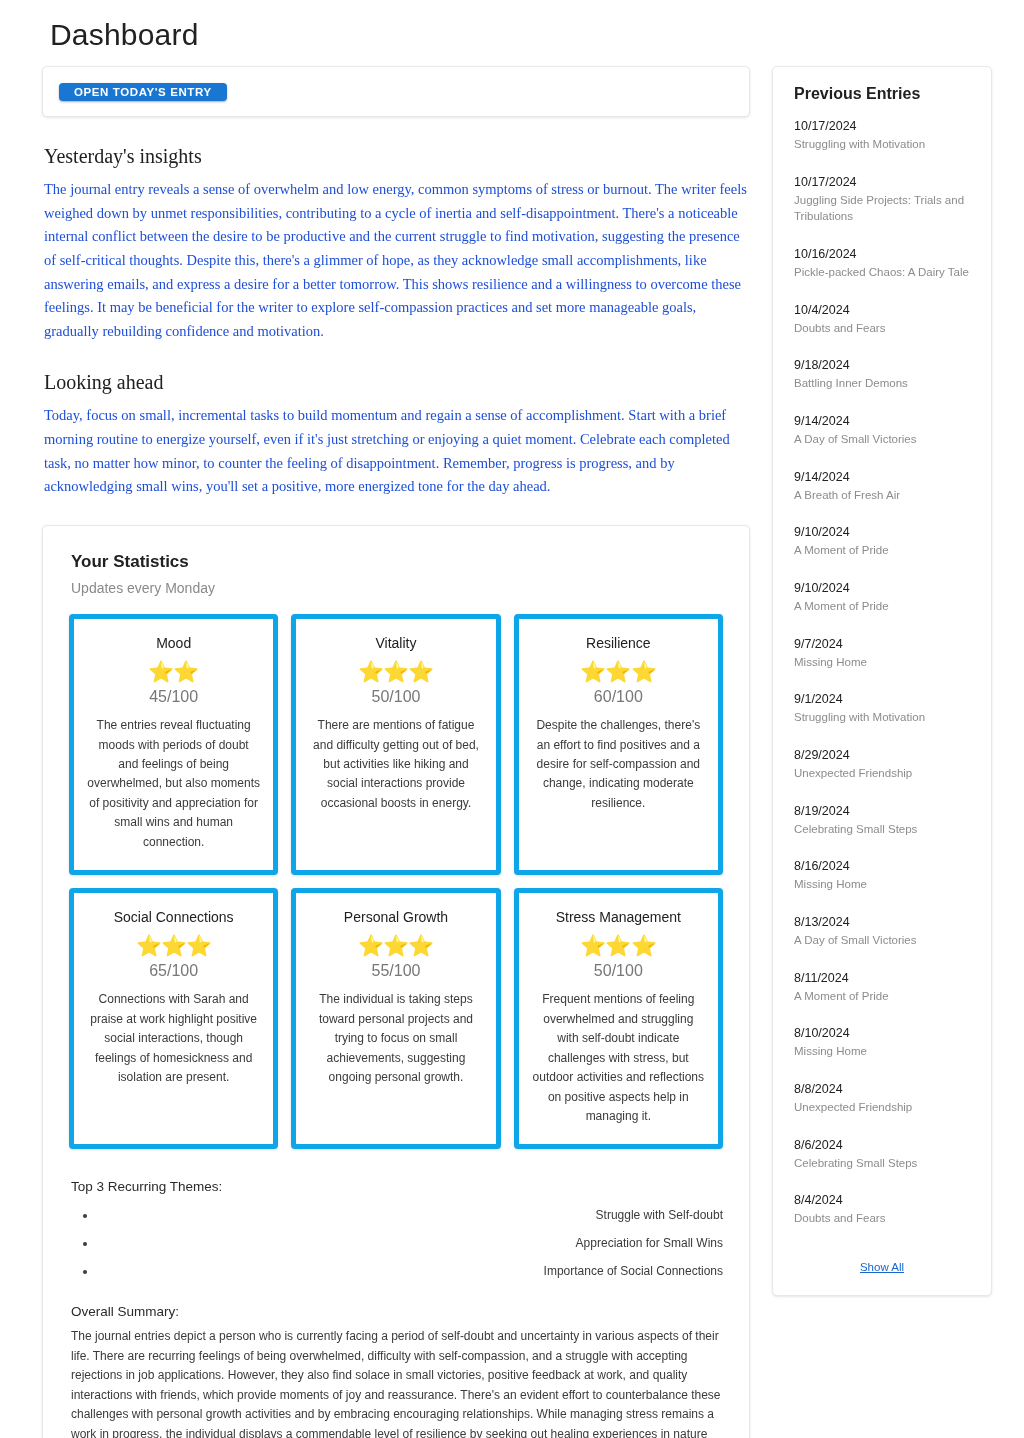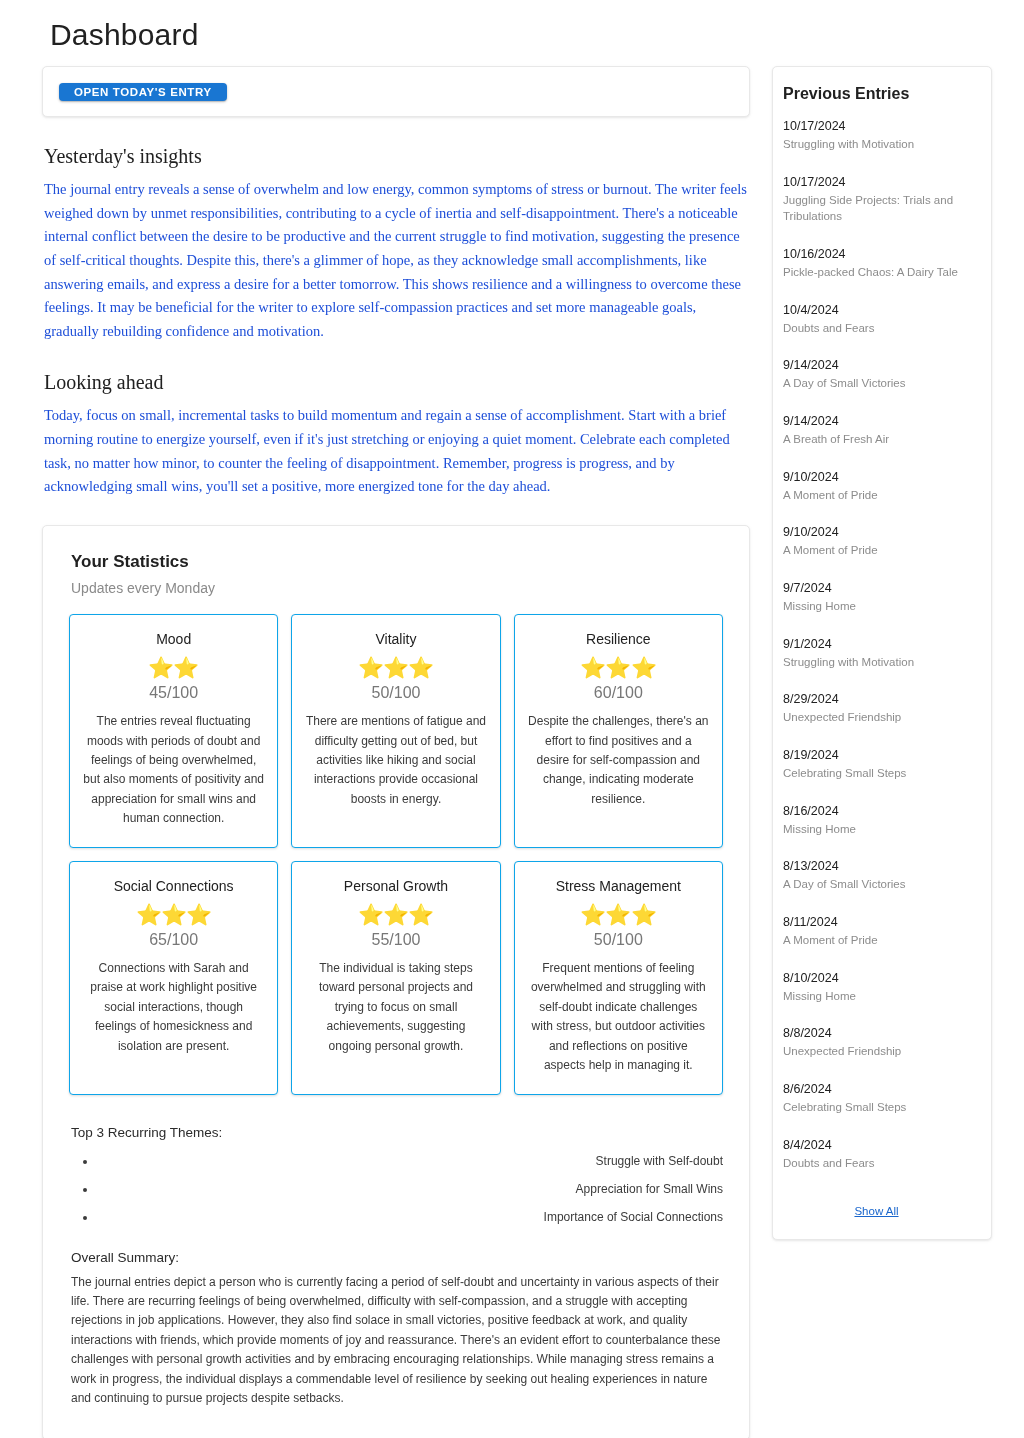--- a/index.html
+++ b/index.html
@@ -93,21 +93,21 @@
     color: #8a8a8a;
     margin: 0 0 18px 2px;
   }
   .stats-grid {
     display: grid;
     grid-template-columns: repeat(3, 1fr);
     gap: 13px;
   }
   .stat-card {
     background: #ffffff;
-    border: 1px solid #0ea5e9;
+    border: 5px solid #0ea5e9;
     border-radius: 4px;
     box-shadow: 0 1px 3px rgba(0,0,0,0.09), 0 1px 2px rgba(0,0,0,0.05);
     padding: 16px 13px 18px 13px;
     text-align: center;
     min-height: 228px;
   }
   .stat-name {
     font-size: 14px;
     color: #212121;
     margin-bottom: 8px;
@@ -150,21 +150,21 @@
     margin: 26px 0 8px 2px;
   }
   .summary-body {
     font-size: 12px;
     line-height: 1.62;
     color: #3b3b3b;
     margin: 0 0 0 2px;
   }
 
   
-  .side-card { padding: 18px 16px 14px 5px; }
+  .side-card { padding: 18px 16px 14px 16px; }
   .side-title {
     font-size: 16px;
     font-weight: bold;
     color: #212121;
     margin: 0 0 16px 5px;
   }
   .entry-item {
     padding: 0 0 0 5px;
     margin-bottom: 22px;
     cursor: pointer;
@@ -283,20 +283,24 @@
           </div>
           <div class="entry-item">
             <div class="entry-date">10/16/2024</div>
             <div class="entry-name">Pickle-packed Chaos: A Dairy Tale</div>
           </div>
           <div class="entry-item">
             <div class="entry-date">10/4/2024</div>
             <div class="entry-name">Doubts and Fears</div>
           </div>
           <div class="entry-item">
+            <div class="entry-date">9/18/2024</div>
+            <div class="entry-name">Battling Inner Demons</div>
+          </div>
+          <div class="entry-item">
             <div class="entry-date">9/14/2024</div>
             <div class="entry-name">A Day of Small Victories</div>
           </div>
           <div class="entry-item">
             <div class="entry-date">9/14/2024</div>
             <div class="entry-name">A Breath of Fresh Air</div>
           </div>
           <div class="entry-item">
             <div class="entry-date">9/10/2024</div>
             <div class="entry-name">A Moment of Pride</div>

